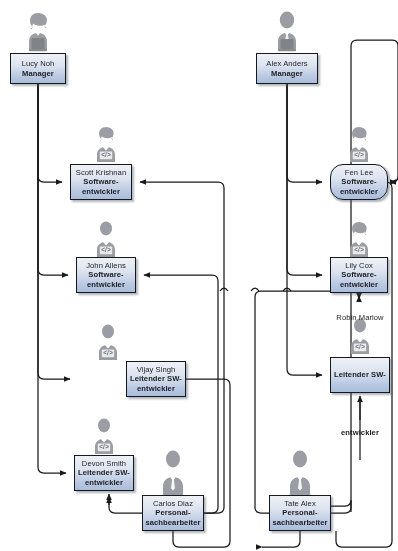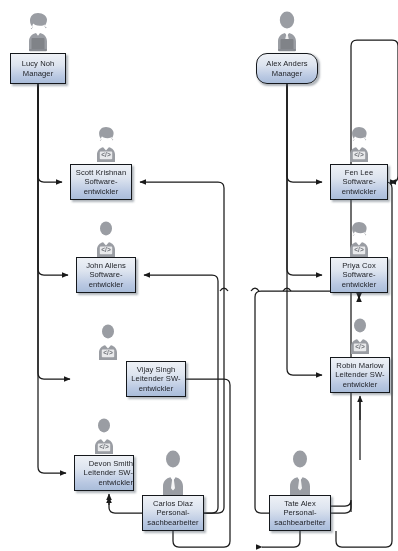--- a/index.html
+++ b/index.html
@@ -36,21 +36,21 @@
     align-items: center;
     justify-content: center;
     text-align: center;
     color: #1b1d22;
     font-size: 7.6px;
     line-height: 9.4px;
     letter-spacing: 0.01em;
     z-index: 3;
   }
   .node .nm { display: block; white-space: nowrap; }
-  .node .rl { display: block; white-space: nowrap; }
+  .node .rl { display: block; white-space: nowrap; font-weight: bold; }
   .avatar {
     position: absolute;
     z-index: 2;
     pointer-events: none;
   }
 </style>
 </head>
 <body>
 
 <div id="canvas">
@@ -199,62 +199,62 @@
       <path d="M11 48v-9.8c0-4.6 3.2-8.1 7.4-8.9l2.6 3.2 2.6-3.2c4.2.8 7.4 4.3 7.4 8.9V48z" fill="#9a9da3"></path>
       <path d="M19 29.4h4l-1.1 2.4L23 40.2l-2 2.2-2-2.2 1.1-8.4z" fill="#ffffff" opacity="0.9"></path>
     </svg>
   </div>
 
   <div class="node" style="left:10px; top:53px; width:56px; height:31px;">
     <span class="nm">Lucy Noh</span>
     <span class="rl">Manager</span>
   </div>
 
-  <div class="node" style="left:256px; top:53px; width:62px; height:31px;border-radius:11px;">
+  <div class="node" style="left:256px; top:53px; width:62px; height:31px;">
     <span class="nm">Alex Anders</span>
     <span class="rl">Manager</span>
   </div>
 
   <div class="node" style="left:70px; top:164px; width:62px; height:36px;">
     <span class="nm">Scott Krishnan</span>
     <span class="rl">Software-</span>
     <span class="rl">entwickler</span>
   </div>
 
-  <div class="node" style="left:330px; top:164px; width:58px; height:36px;">
+  <div class="node" style="left:330px; top:164px; width:58px; height:36px;border-radius:13px;">
     <span class="nm">Fen Lee</span>
     <span class="rl">Software-</span>
     <span class="rl">entwickler</span>
   </div>
 
   <div class="node" style="left:76px; top:257px; width:60px; height:36px;text-align:center;">
     <span class="nm">John Allens</span>
     <span class="rl">Software-</span>
     <span class="rl">entwickler</span>
   </div>
 
   <div class="node" style="left:330px; top:257px; width:58px; height:36px;">
-    <span class="nm">Priya Cox</span>
+    <span class="nm">Lily Cox</span>
     <span class="rl">Software-</span>
     <span class="rl">entwickler</span>
   </div>
 
   <div class="node" style="left:78px; top:361px; width:60px; height:36px;margin-left:48px;">
     <span class="nm">Vijay Singh</span>
     <span class="rl">Leitender SW-</span>
     <span class="rl">entwickler</span>
   </div>
 
-  <div class="node" style="left:330px; top:357px; width:60px; height:36px;">
+  <div class="node" style="left:330px; top:357px; width:60px; height:36px;gap:48px;">
     <span class="nm">Robin Marlow</span>
     <span class="rl">Leitender SW-</span>
     <span class="rl">entwickler</span>
   </div>
 
-  <div class="node" style="left:74px; top:455px; width:60px; height:36px;align-items:flex-end;">
+  <div class="node" style="left:74px; top:455px; width:60px; height:36px;">
     <span class="nm">Devon Smith</span>
     <span class="rl">Leitender SW-</span>
     <span class="rl">entwickler</span>
   </div>
 
   <div class="node" style="left:142px; top:495px; width:62px; height:36px;">
     <span class="nm">Carlos Diaz</span>
     <span class="rl">Personal-</span>
     <span class="rl">sachbearbeiter</span>
   </div>

